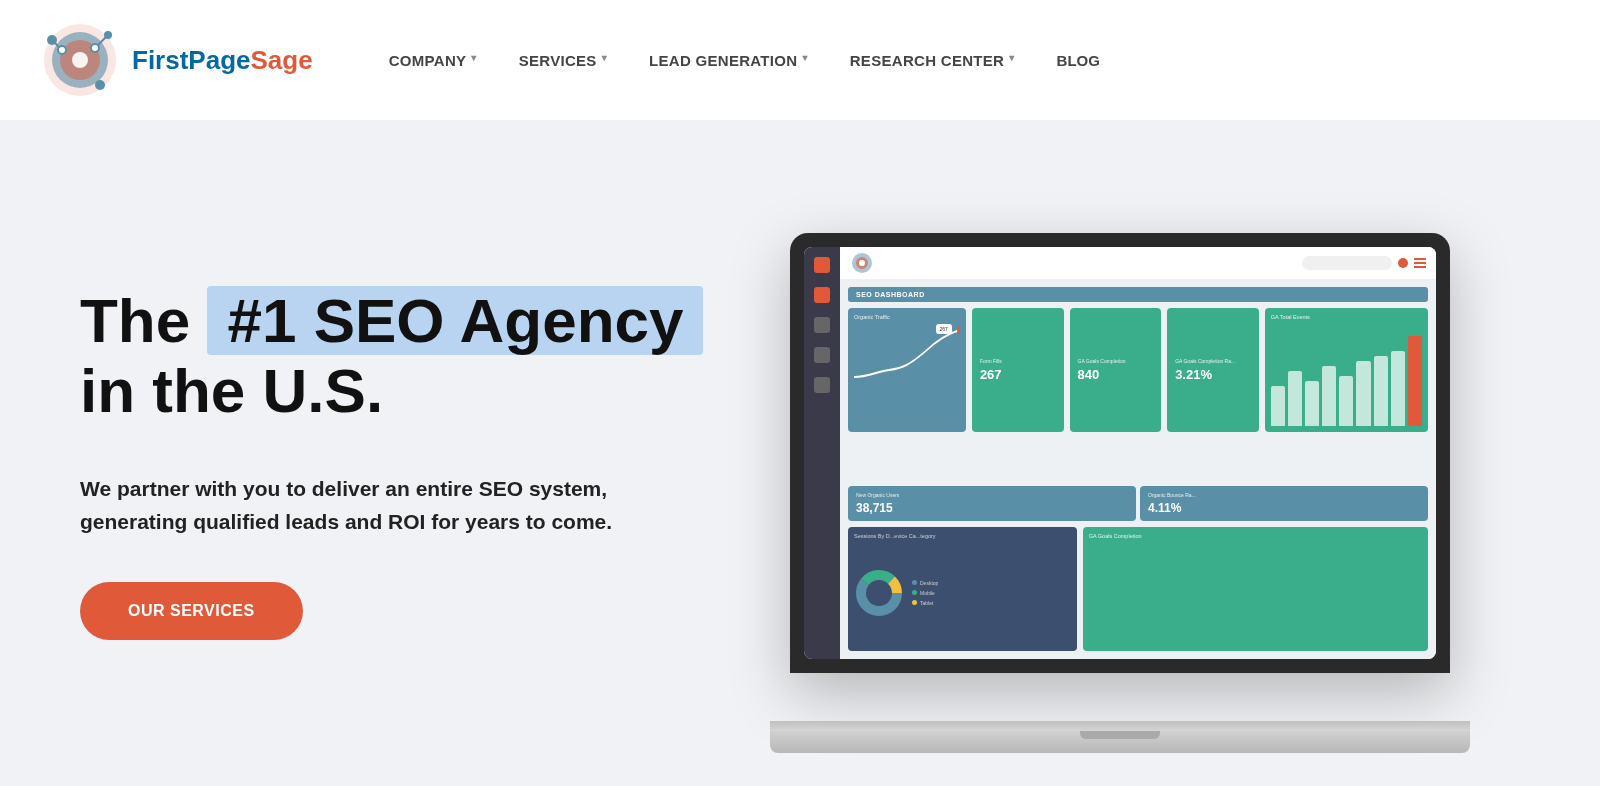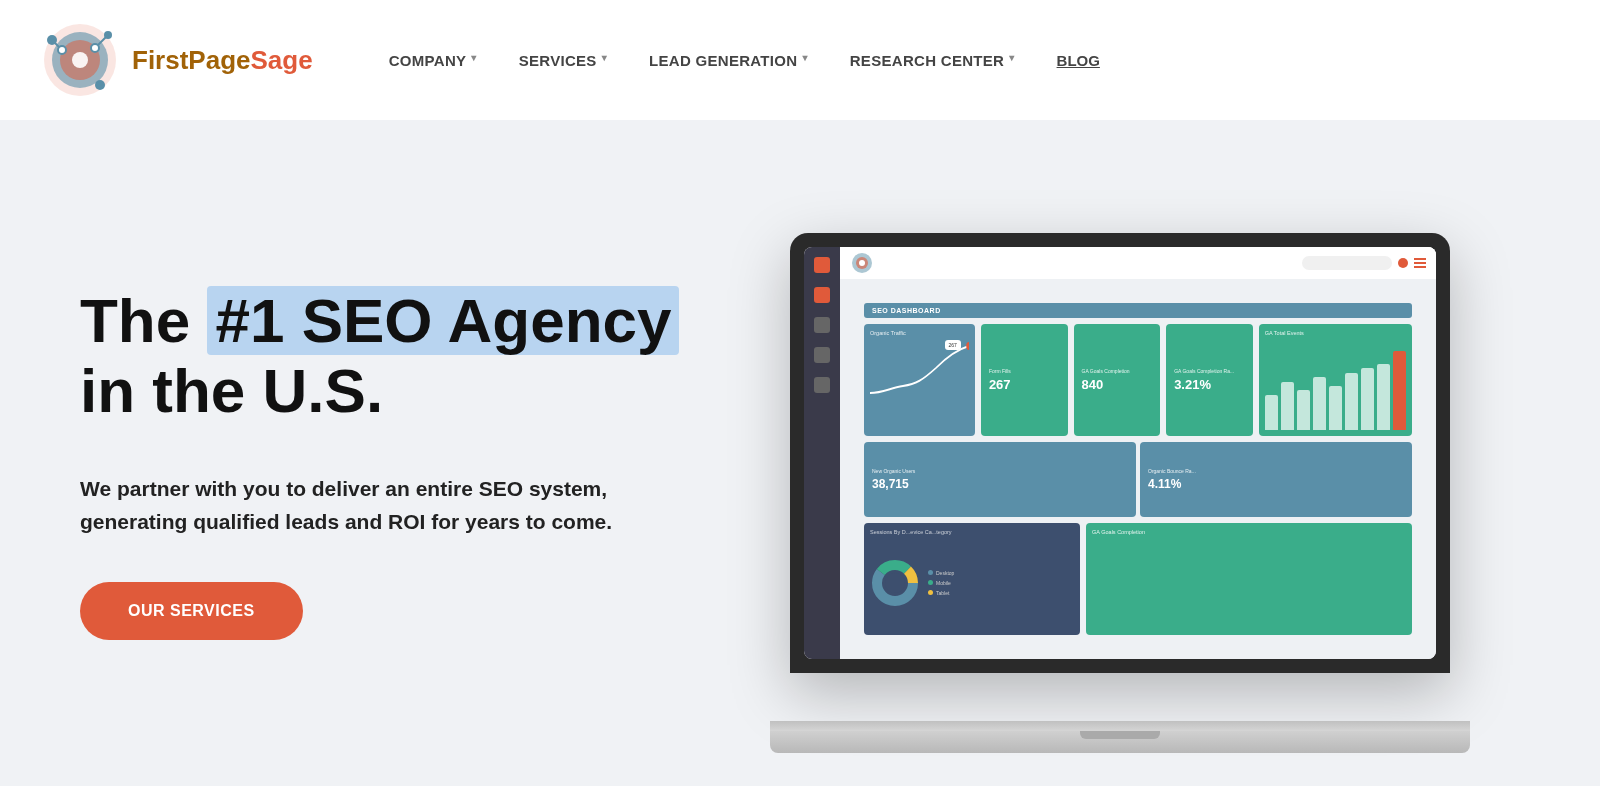--- a/index.html
+++ b/index.html
@@ -30,21 +30,21 @@
     .logo-icon {
       width: 80px;
       height: 80px;
     }
     .logo-text {
       font-size: 26px;
       font-weight: 700;
       color: #222;
       white-space: nowrap;
     }
-    .logo-text span { color: #a16207; }
+    .logo-text span { color: #0369a1; }
 
     .nav {
       display: flex;
       align-items: center;
       gap: 10px;
       flex: 1;
     }
     .nav-item {
       display: flex;
       gap: 5px;
@@ -61,21 +61,20 @@
       font-size: 10px;
       color: #888;
     }
     .nav-blog {
       font-size: 15px;
       font-weight: 600;
       color: #444;
       padding: 8px 16px;
       text-transform: uppercase;
       cursor: pointer;
-      text-decoration: underline;
     }
 
     .cta-button {
       background: #e05a3a;
       color: #fff;
       border: none;
       border-radius: 50px;
       padding: 18px 42px;
       font-size: 17px;
       font-weight: 700;
@@ -103,21 +102,21 @@
     .hero-title {
       font-size: 62px;
       font-weight: 900;
       color: #111;
       line-height: 1.13;
       margin-bottom: 32px;
     }
     .hero-title .highlight {
       background: #b8d4f0;
       border-radius: 4px;
-      padding: 0 8px;
+      padding: 0 20px;
     }
     .hero-subtitle {
       font-size: 21px;
       font-weight: 700;
       color: #222;
       line-height: 1.55;
       margin-bottom: 44px;
       max-width: 560px;
       margin-top: 47px;
     }
@@ -268,21 +267,21 @@
     }
     .dash-menu-icon span {
       display: block;
       width: 12px;
       height: 2px;
       background: #e05a3a;
     }
 
     .dash-content {
       flex: 1;
-      padding: 24px;
+      padding: 8px;
       display: flex;
       flex-direction: column;
       gap: 6px;
     }
 
     .dash-title-bar {
       background: #5a8fa8;
       color: #fff;
       font-size: 7px;
       font-weight: 700;
@@ -294,20 +293,21 @@
 
     .dash-row1 {
       display: flex;
       gap: 6px;
       flex: 1.5;
     }
     .dash-row2 {
       display: flex;
       gap: 4px;
       flex: 1;
+      align-items: flex-end;
     }
     .dash-row3 {
       display: flex;
       gap: 6px;
       flex: 1.5;
     }
 
     
     .card-traffic {
       background: #5a8fa8;

